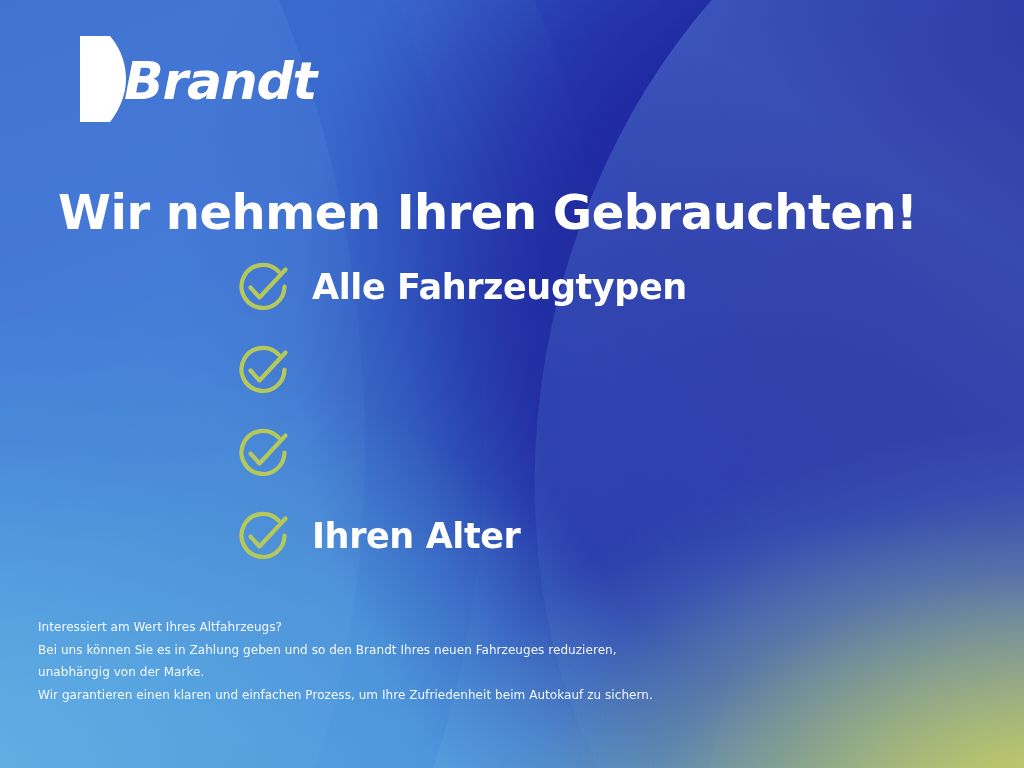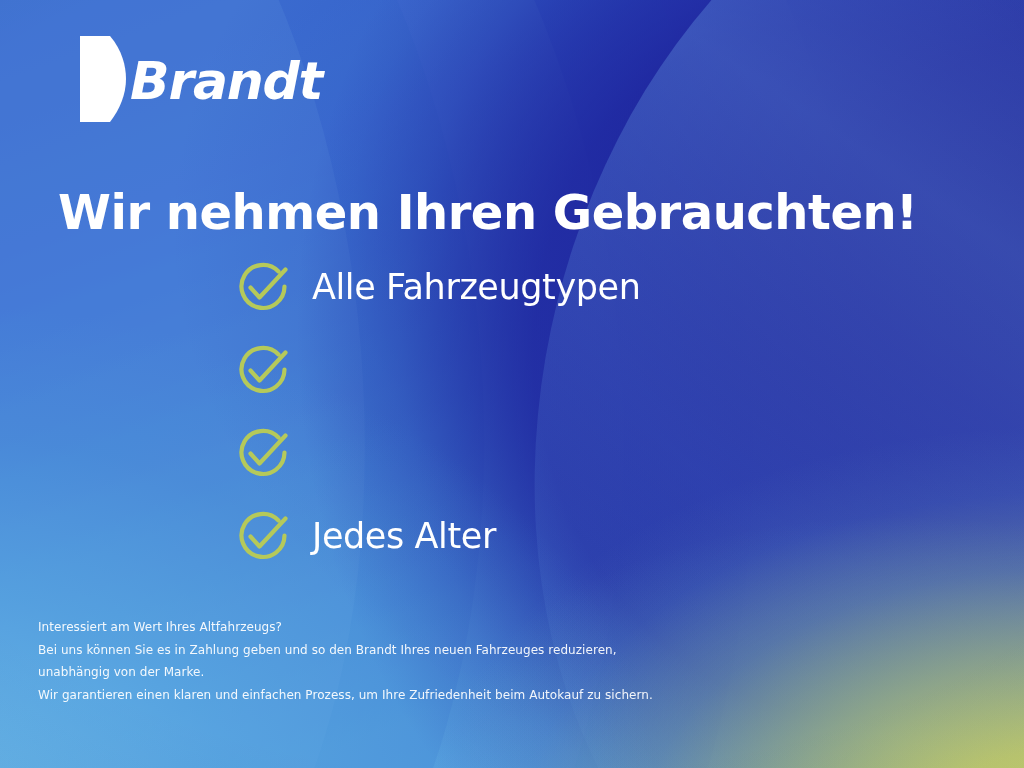--- a/index.html
+++ b/index.html
@@ -156,21 +156,20 @@
     inset: 0;
   }
 
   
   #logo {
     position: absolute;
     left: 44px;
     top: 36px;
     display: flex;
     align-items: center;
-    gap: 6px;
     padding-left: 36px;
   }
   #logo-mark {
     display: block;
     width: 46px;
     height: 86px;
     flex: none;
   }
   #logo-wordmark {
     color: #ffffff;
@@ -217,21 +216,21 @@
   .benefit-icon {
     width: 58px;
     height: 58px;
     flex: none;
     display: block;
   }
   .benefit-label {
     color: #ffffff;
     font-family: "DejaVu Sans", sans-serif;
     font-size: 35px;
-    font-weight: 400;
+    font-weight: 700;
     letter-spacing: -0.4px;
     line-height: 1;
     white-space: nowrap;
   }
 
   
   #description {
     position: absolute;
     left: 38px;
     top: 616px;
@@ -303,21 +302,21 @@
           <path d="M44.5 13.5 A21.5 21.5 0 1 0 50.5 28.5" fill="none" stroke="#b5c95a" stroke-width="4.2" stroke-linecap="round"></path>
           <path d="M16.5 29.5 L25.5 39.5 L51.5 11.5" fill="none" stroke="#b5c95a" stroke-width="4.2" stroke-linecap="round" stroke-linejoin="round"></path>
         </svg>
       </div>
 
       <div class="benefit-row">
         <svg class="benefit-icon" viewBox="0 0 58 58" aria-hidden="true">
           <path d="M44.5 13.5 A21.5 21.5 0 1 0 50.5 28.5" fill="none" stroke="#b5c95a" stroke-width="4.2" stroke-linecap="round"></path>
           <path d="M16.5 29.5 L25.5 39.5 L51.5 11.5" fill="none" stroke="#b5c95a" stroke-width="4.2" stroke-linecap="round" stroke-linejoin="round"></path>
         </svg>
-        <div class="benefit-label">Jedes Alter</div>
+        <div class="benefit-label">Ihren Alter</div>
       </div>
 
     </div>
 
     <div id="description">
       <span class="desc-line">Interessiert am Wert Ihres Altfahrzeugs?</span>
       <span class="desc-line">Bei uns können Sie es in Zahlung geben und so den Brandt Ihres neuen Fahrzeuges reduzieren,</span>
       <span class="desc-line">unabhängig von der Marke.</span>
       <span class="desc-line">Wir garantieren einen klaren und einfachen Prozess, um Ihre Zufriedenheit beim Autokauf zu sichern.</span>
     </div>

